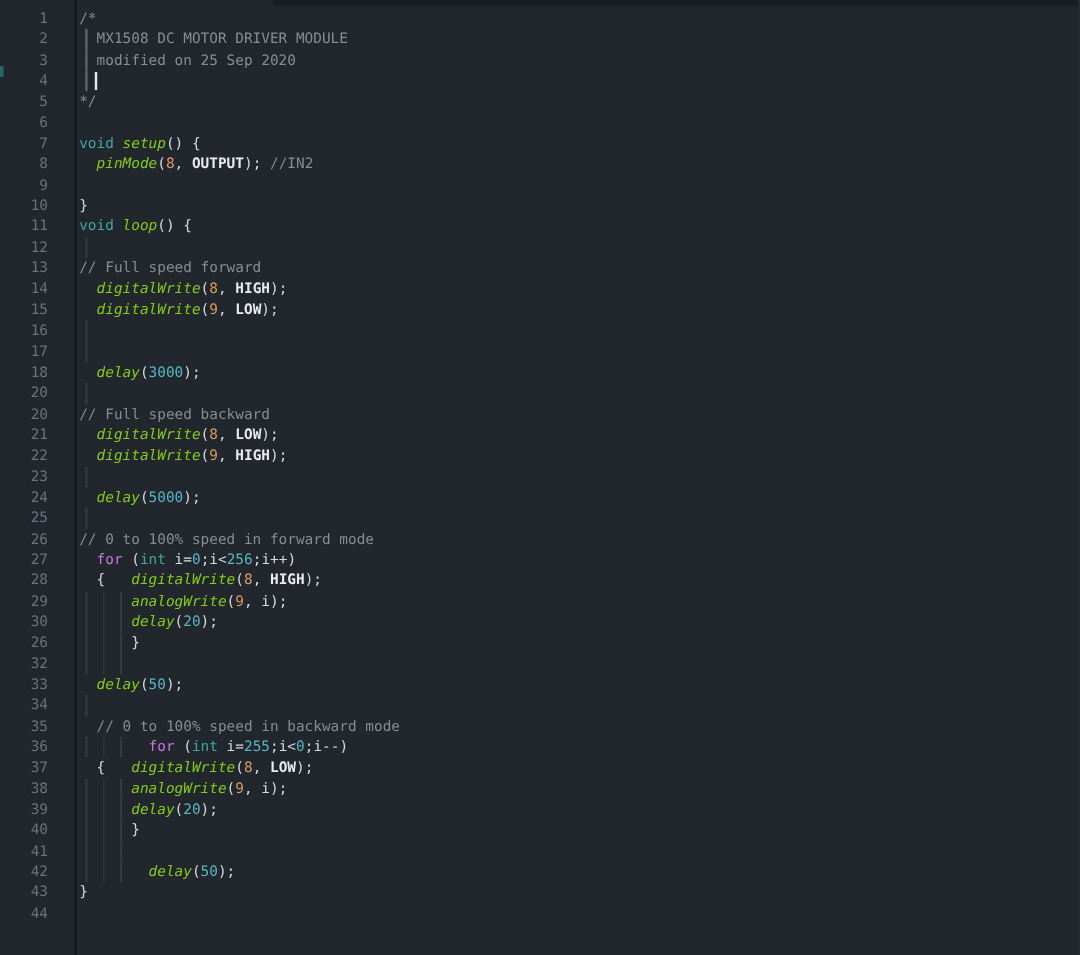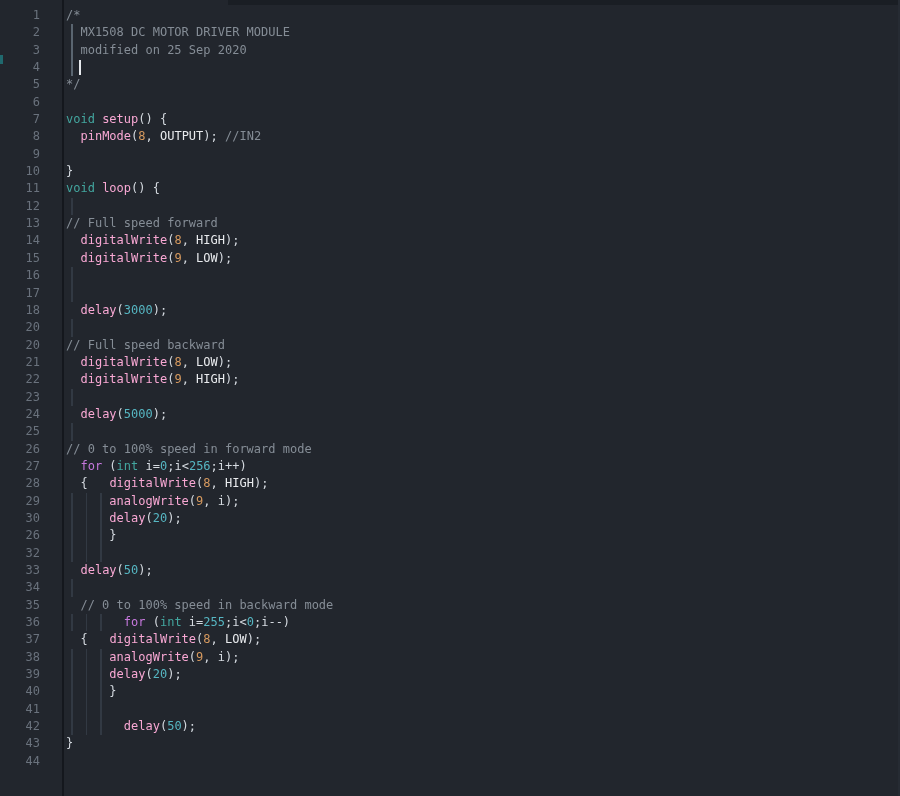--- a/index.html
+++ b/index.html
@@ -50,24 +50,24 @@
     background:#323943;
   }
   .guide.active{background:#5a6570;}
   .cursor{
     position:absolute;top:1px;width:2px;height:15px;
     background:#e7eaee;
   }
   .tok-comment{color:#858d96;}
   .tok-kw{color:#c678dd;text-align:right;}
   .tok-type{color:#43a69f;}
-  .tok-fn{color:#f9a8d4;}
+  .tok-fn{color:#84cc16;font-style:italic;}
   .tok-num{color:#56b6c2;}
   .tok-pin{color:#d79a5f;}
-  .tok-const{color:#e9ebee;font-weight:400;}
+  .tok-const{color:#e9ebee;font-weight:700;}
   .tok-punct{color:#d5dae0;}
   .tok-plain{color:#d5dae0;}
 </style>
 </head>
 <body>
 
 <div id="screen">
   <div id="top-edge"></div>
   <div id="gutter-marker"></div>
   <div id="gutter-sep"></div>

